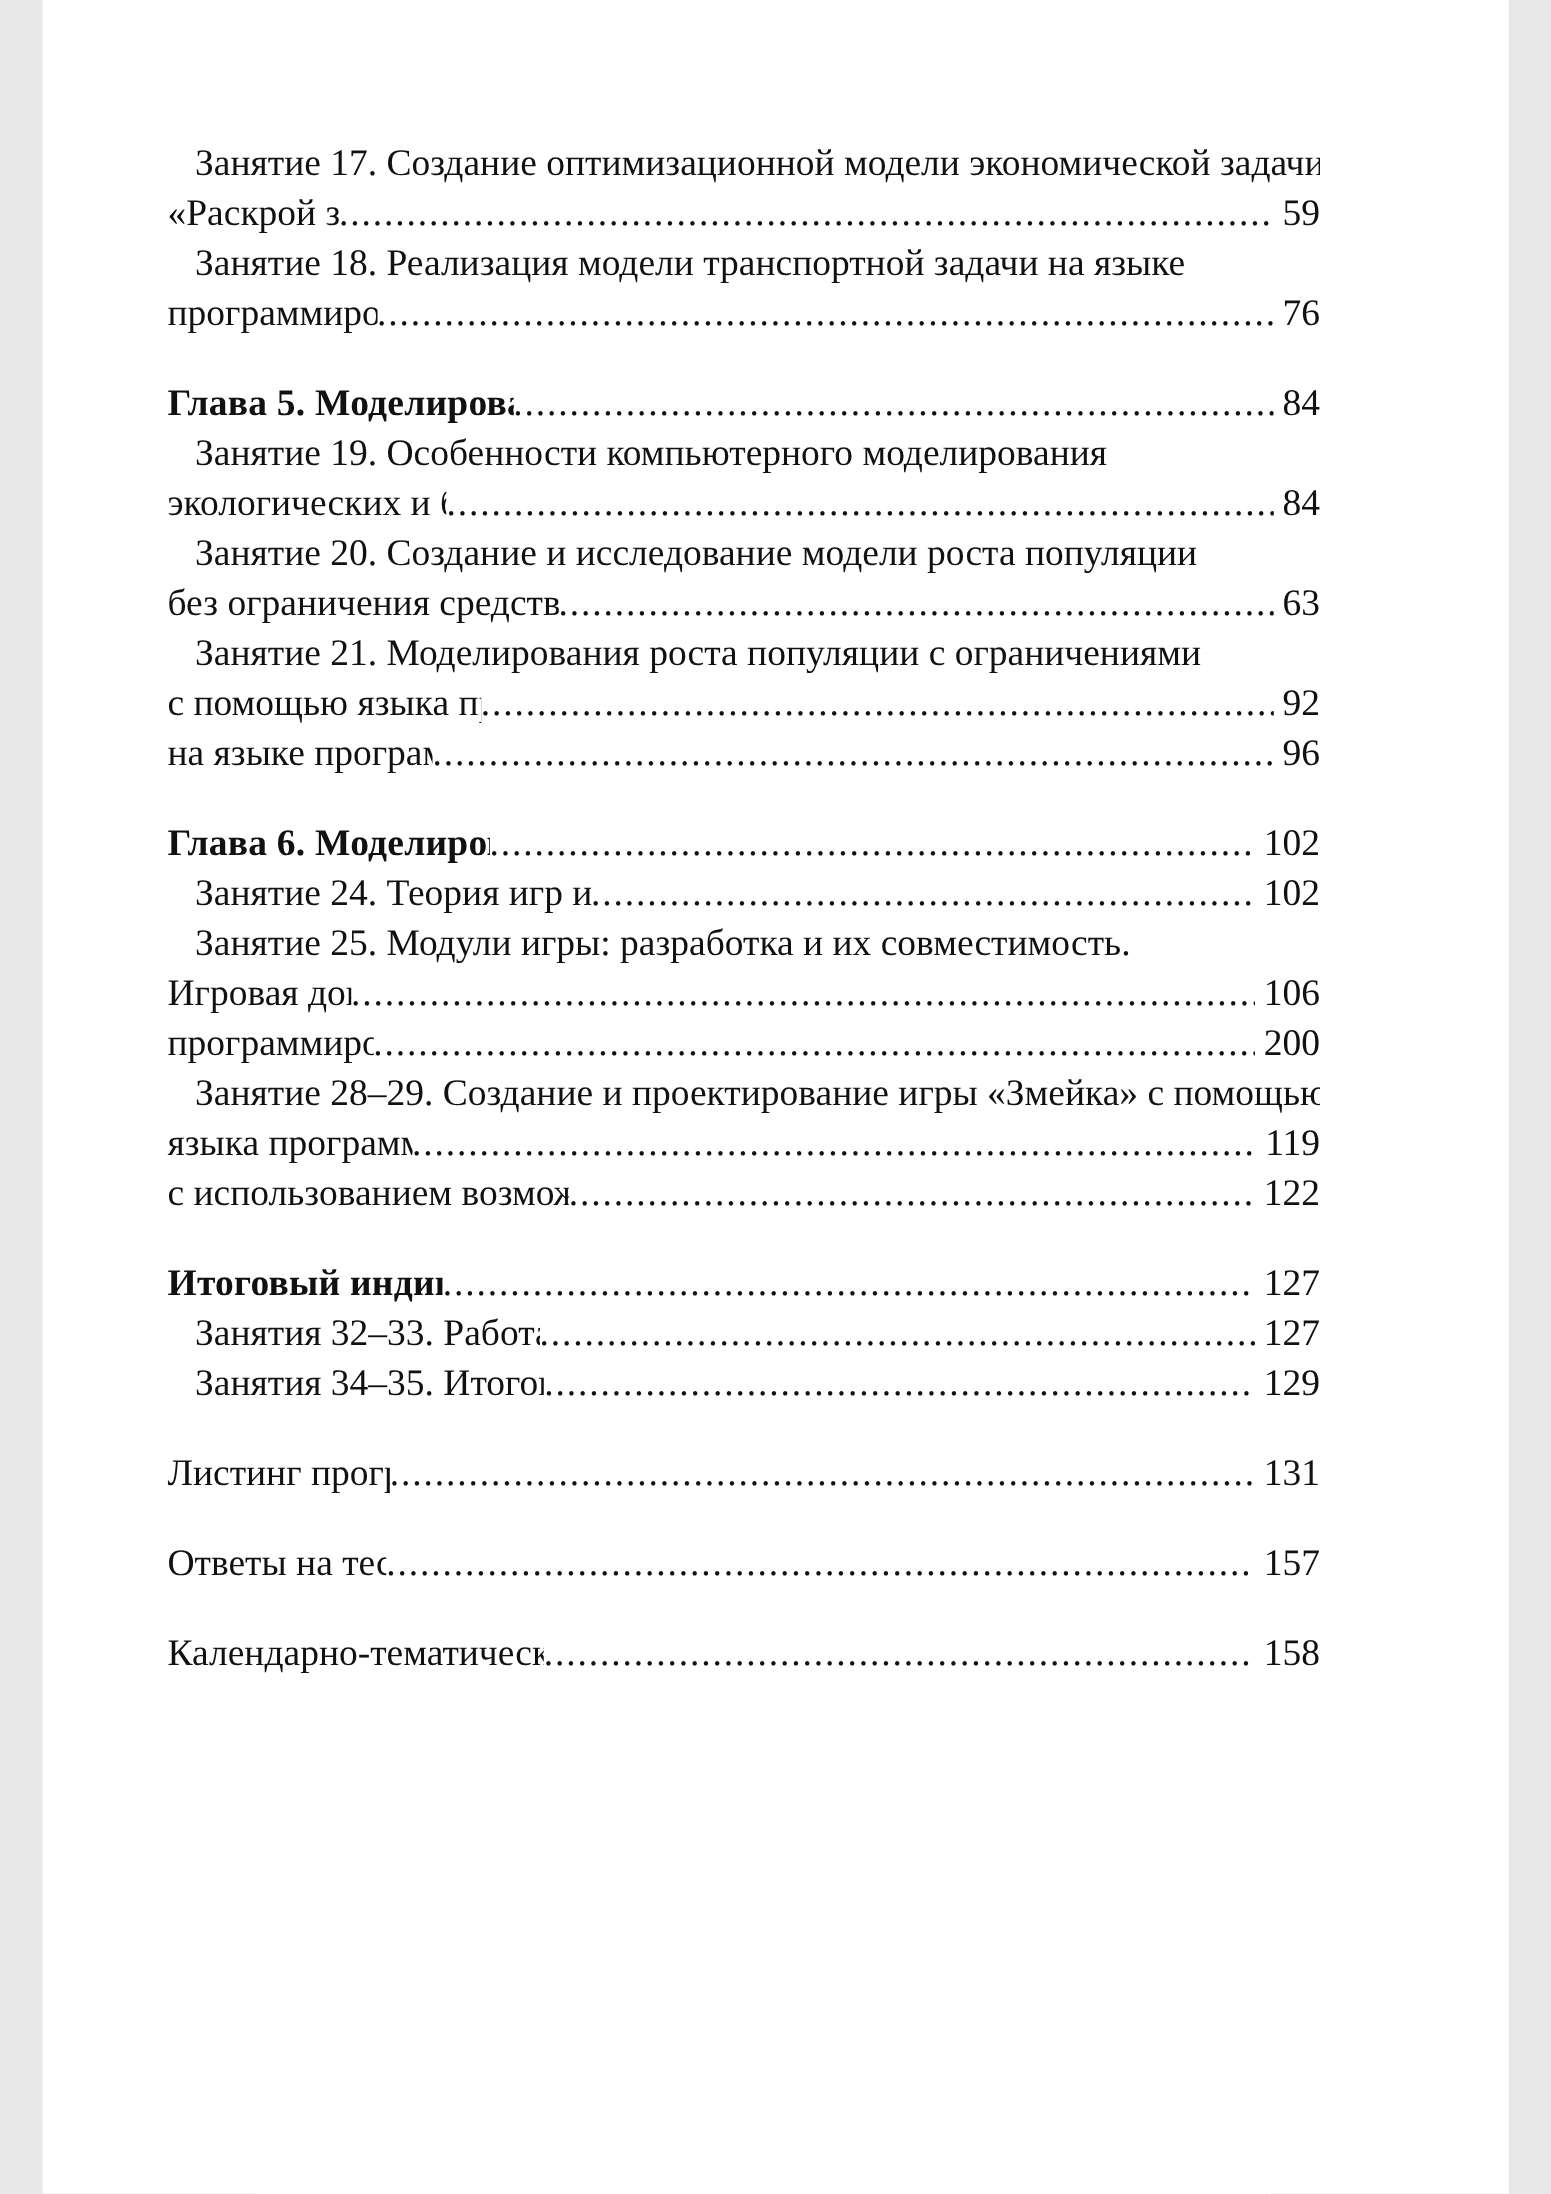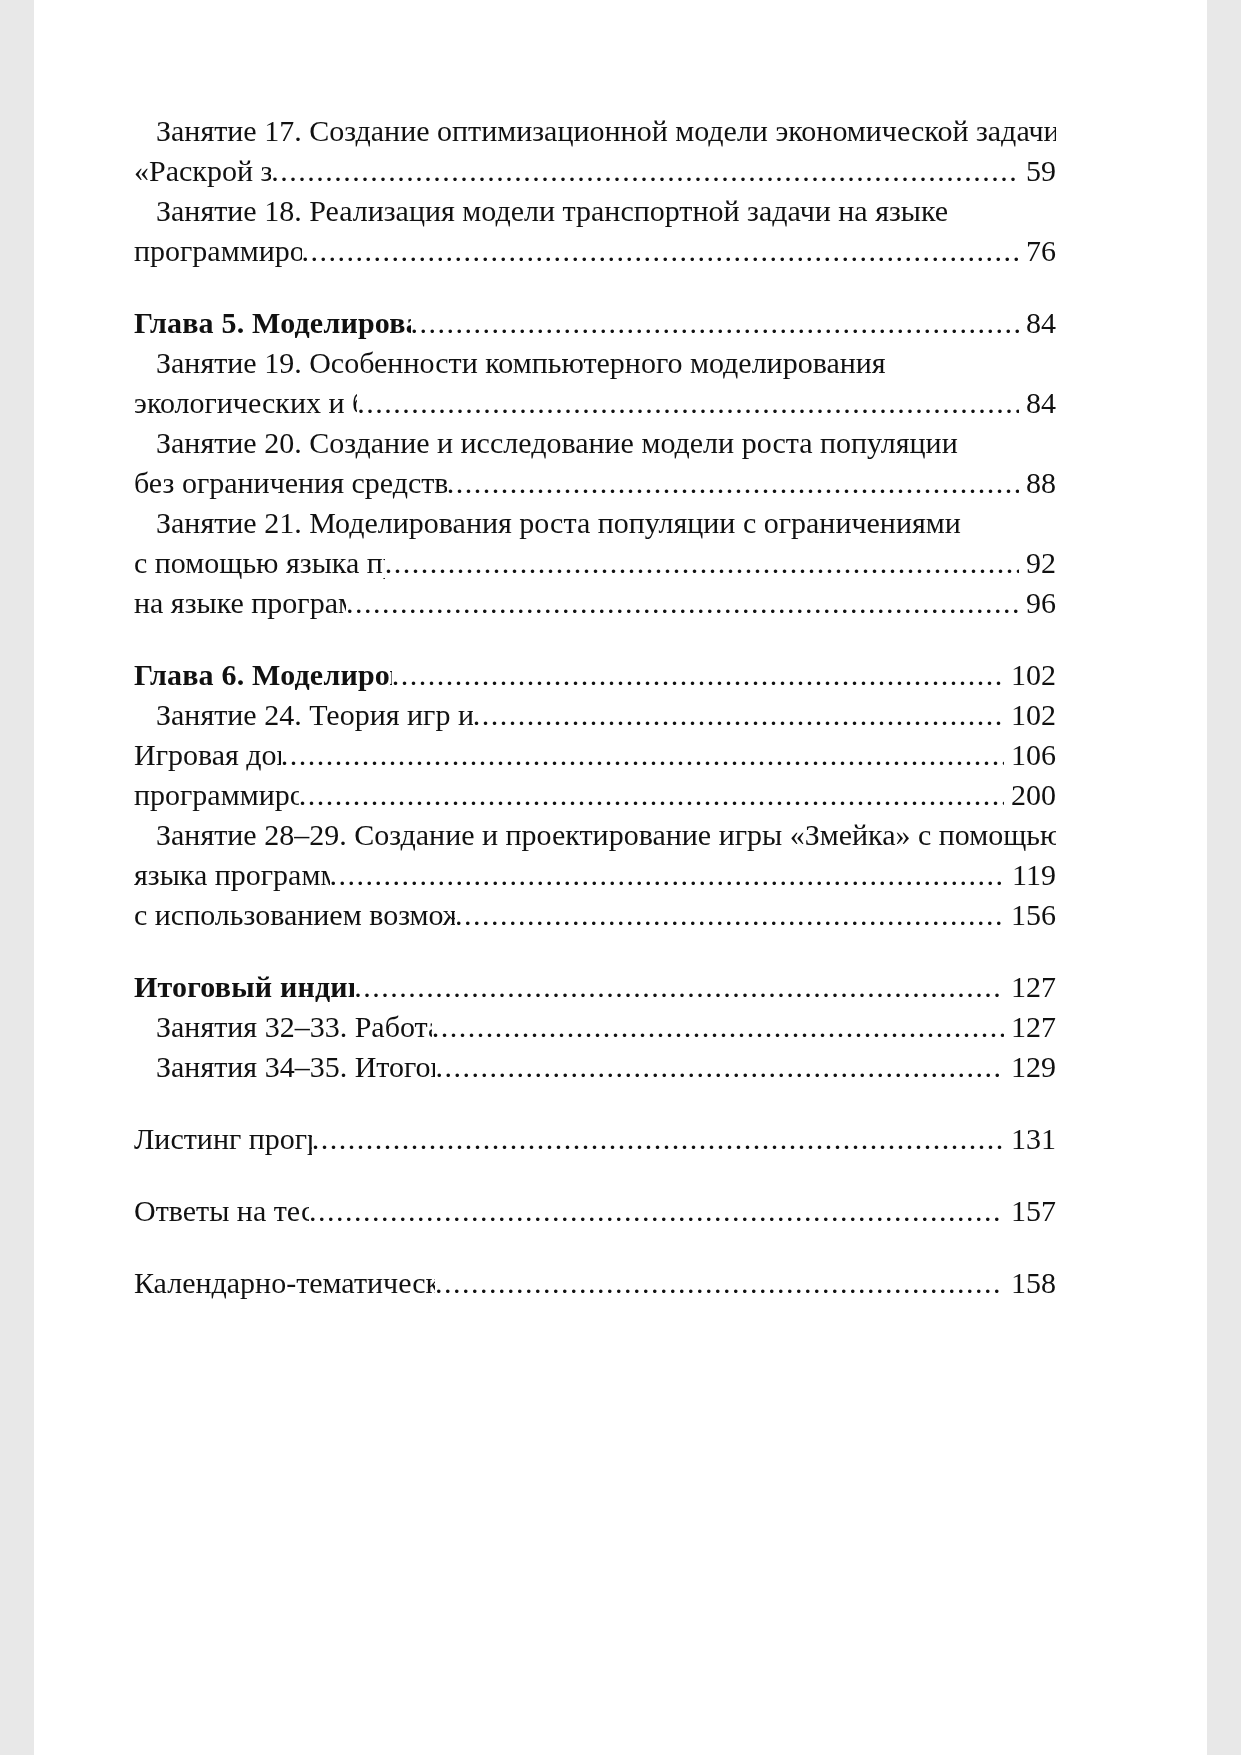--- a/index.html
+++ b/index.html
@@ -66,21 +66,21 @@
         <span class="txt">экологических и биологических задач</span>
         <span class="dots"></span>
         <span class="num">84</span>
       </div>
       <div class="row indent">
         <span class="txt">Занятие 20. Создание и исследование модели роста популяции</span>
       </div>
       <div class="row">
         <span class="txt">без ограничения средствами языка программирования Python</span>
         <span class="dots"></span>
-        <span class="num">88</span>
+        <span class="num">63</span>
       </div>
       <div class="row indent">
         <span class="txt">Занятие 21. Моделирования роста популяции с ограничениями</span>
       </div>
       <div class="row">
         <span class="txt">с помощью языка программирования Python</span>
         <span class="dots"></span>
         <span class="num">92</span>
       </div>
       <div class="row">
@@ -91,20 +91,23 @@
       <div class="row bold space">
         <span class="txt">Глава 6. Моделирование игровых стратегий</span>
         <span class="dots"></span>
         <span class="num">102</span>
       </div>
       <div class="row indent">
         <span class="txt">Занятие 24. Теория игр и основные понятия. Этапы разработки игр</span>
         <span class="dots"></span>
         <span class="num">102</span>
       </div>
+      <div class="row indent">
+        <span class="txt">Занятие 25. Модули игры: разработка и их совместимость.</span>
+      </div>
       <div class="row">
         <span class="txt">Игровая документация</span>
         <span class="dots"></span>
         <span class="num">106</span>
       </div>
       <div class="row">
         <span class="txt">программирования Python</span>
         <span class="dots"></span>
         <span class="num">200</span>
       </div>
@@ -112,21 +115,21 @@
         <span class="txt">Занятие 28–29. Создание и проектирование игры «Змейка» с помощью</span>
       </div>
       <div class="row">
         <span class="txt">языка программирования Python</span>
         <span class="dots"></span>
         <span class="num">119</span>
       </div>
       <div class="row">
         <span class="txt">с использованием возможностей языка программирования Python</span>
         <span class="dots"></span>
-        <span class="num">156</span>
+        <span class="num">122</span>
       </div>
       <div class="row bold space">
         <span class="txt">Итоговый индивидуальный проект</span>
         <span class="dots"></span>
         <span class="num">127</span>
       </div>
       <div class="row indent">
         <span class="txt">Занятия 32–33. Работа над индивидуальным проектом</span>
         <span class="dots"></span>
         <span class="num">127</span>

